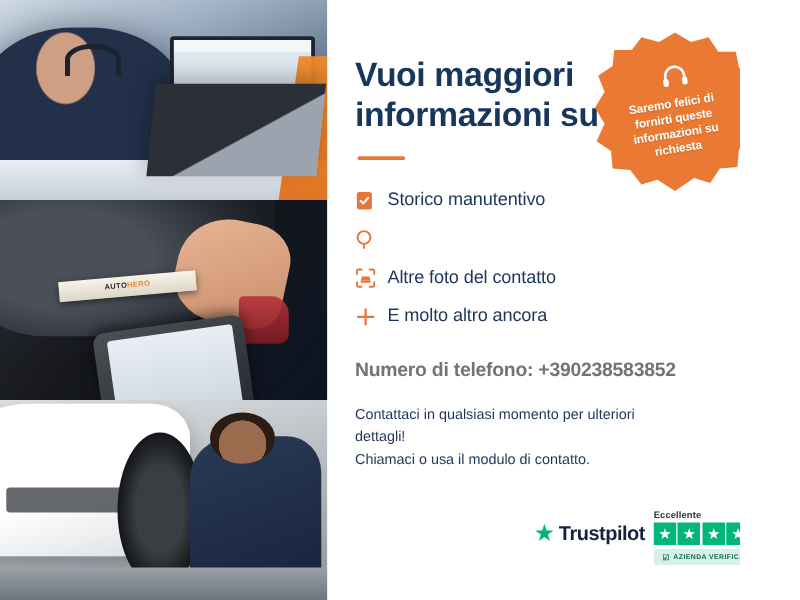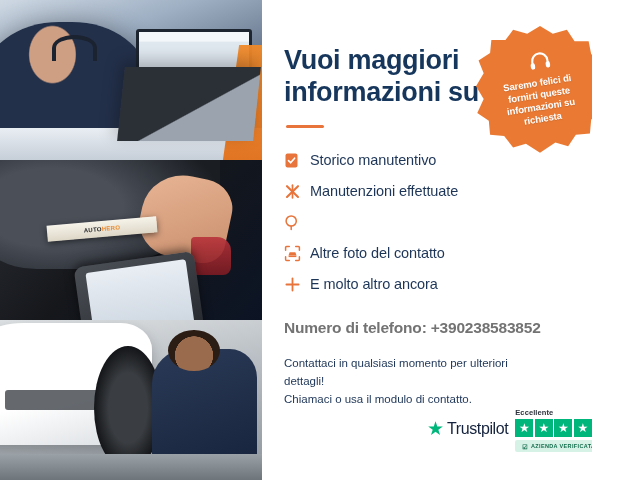--- a/index.html
+++ b/index.html
@@ -180,21 +180,21 @@
   }
 
   
   .trust{
     position:absolute;
     left:165px; bottom:28px;
     display:flex; align-items:flex-start; gap:7px;
   }
   .tp-logo{ display:flex; align-items:center; gap:3px; margin-top:11px; }
   .tp-logo .tp-star{ color:#00b67a; font-size:19px; line-height:1; }
-  .tp-logo .tp-name{ color:#14223d; font-size:16px; font-weight:400; letter-spacing:-.4px; }
+  .tp-logo .tp-name{ color:#14223d; font-size:16px; font-weight:700; letter-spacing:-.4px; }
   .tp-right{ display:flex; flex-direction:column; align-items:flex-start; }
   .tp-rating{ font-size:7.5px; color:#2a2f3a; font-weight:700; letter-spacing:.1px; margin-bottom:2px; }
   .stars{ display:flex; gap:1.5px; }
   .st{
     width:18px; height:18px; background:#00b67a;
     display:flex; align-items:center; justify-content:center;
     color:#fff; font-size:12px; line-height:1;
   }
   .st.half{ background:linear-gradient(90deg,#00b67a 50%,#b9bcc2 50%); }
   .verified{
@@ -284,33 +284,20 @@
       <li class="feat">
         <span class="ico">
           <svg width="15" height="17" viewBox="0 0 15 17" aria-hidden="true">
             <rect x="1.5" y="1.5" width="12" height="14" rx="2" fill="#e8743b"></rect>
             <path d="M4.5 8.6l2.1 2.2 4-4.6" fill="none" stroke="#fff" stroke-width="1.6" stroke-linecap="round" stroke-linejoin="round"></path>
           </svg>
         </span>
         <span class="txt">Storico manutentivo</span>
       </li>
 
-      <li class="feat">
-        <span class="ico">
-          <svg width="17" height="17" viewBox="0 0 17 17" aria-hidden="true">
-            <g stroke="#e8743b" stroke-width="2.1" stroke-linecap="round">
-              <path d="M3 3.2 L14 13.9"></path>
-              <path d="M14 3.2 L3 13.9"></path>
-              <path d="M8.5 2.2 L8.5 14.8" stroke-width="1.7"></path>
-            </g>
-            <circle cx="8.5" cy="8.5" r="1.5" fill="#e8743b"></circle>
-          </svg>
-        </span>
-        <span class="txt">Manutenzioni effettuate</span>
-      </li>
 
       <li class="feat">
         <span class="ico">
           <svg width="16" height="17" viewBox="0 0 16 17" aria-hidden="true">
             <circle cx="7.2" cy="7" r="5.1" fill="none" stroke="#e8743b" stroke-width="1.5"></circle>
             <path d="M7.2 12.2 L7.2 15.4" stroke="#e8743b" stroke-width="1.5" stroke-linecap="round"></path>
           </svg>
         </span>
       </li>
 

